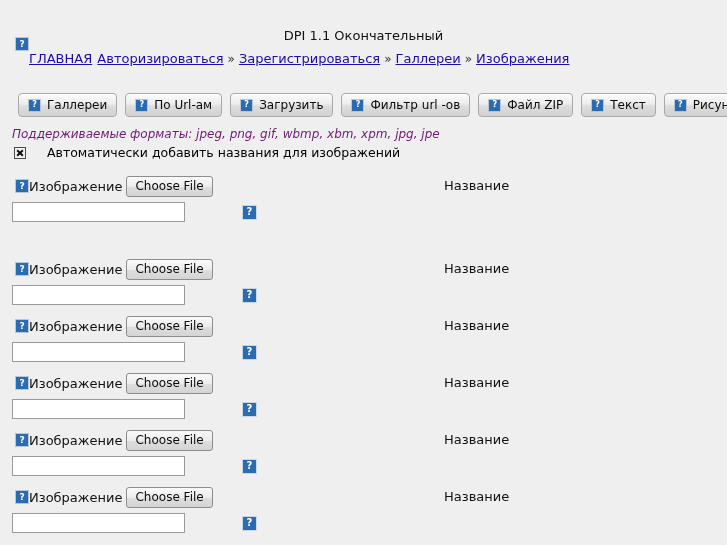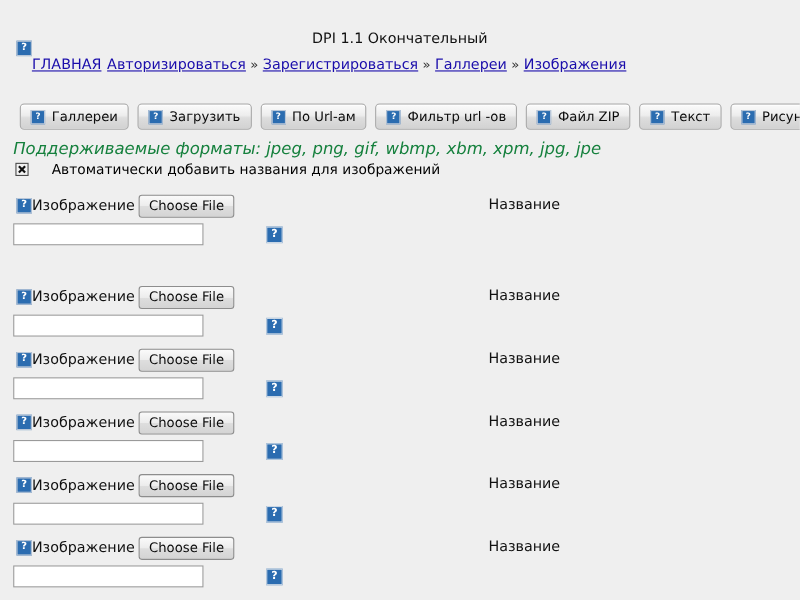--- a/index.html
+++ b/index.html
@@ -121,23 +121,23 @@
     color: #0b0b0b;
     font-family: "DejaVu Sans", "Liberation Sans", sans-serif;
     cursor: default;
     white-space: nowrap;
   }
 
   
   .formats {
     padding: 10px 0 0 12px;
     font-style: italic;
-    font-size: 15px;
+    font-size: 12px;
     line-height: 15px;
-    color: #15803d;
+    color: #701a75;
     white-space: nowrap;
   }
   .autoline {
     display: flex;
     align-items: center;
     gap: 21px;
     padding: 3px 0 0 14px;
     font-size: 12.5px;
     line-height: 16px;
   }
@@ -241,25 +241,25 @@
 
 <div class="breadcrumb"><a href="#">ГЛАВНАЯ</a> <a href="#" class="nosp">Авторизироваться</a><span class="sep">»</span><a href="#">Зарегистрироваться</a><span class="sep">»</span><a href="#">Галлереи</a><span class="sep">»</span><a href="#">Изображения</a></div>
 
 <div class="toolbar">
   <button class="tbtn">
     <span class="bimg sm"></span>
     <span>Галлереи</span>
   </button>
   <button class="tbtn">
     <span class="bimg sm"></span>
+    <span>По Url-ам</span>
+  </button>
+  <button class="tbtn">
+    <span class="bimg sm"></span>
     <span>Загрузить</span>
-  </button>
-  <button class="tbtn">
-    <span class="bimg sm"></span>
-    <span>По Url-ам</span>
   </button>
   <button class="tbtn">
     <span class="bimg sm"></span>
     <span>Фильтр url -ов</span>
   </button>
   <button class="tbtn">
     <span class="bimg sm"></span>
     <span>Файл ZIP</span>
   </button>
   <button class="tbtn">

